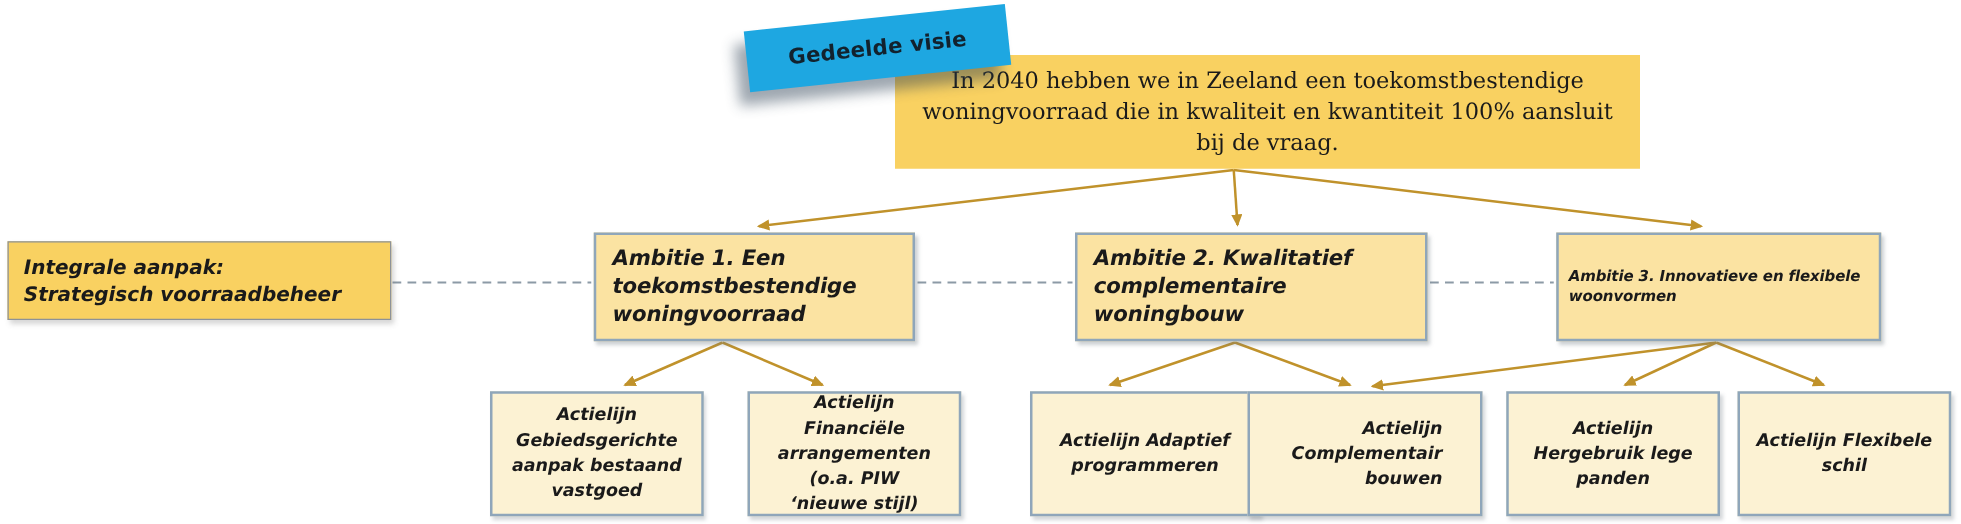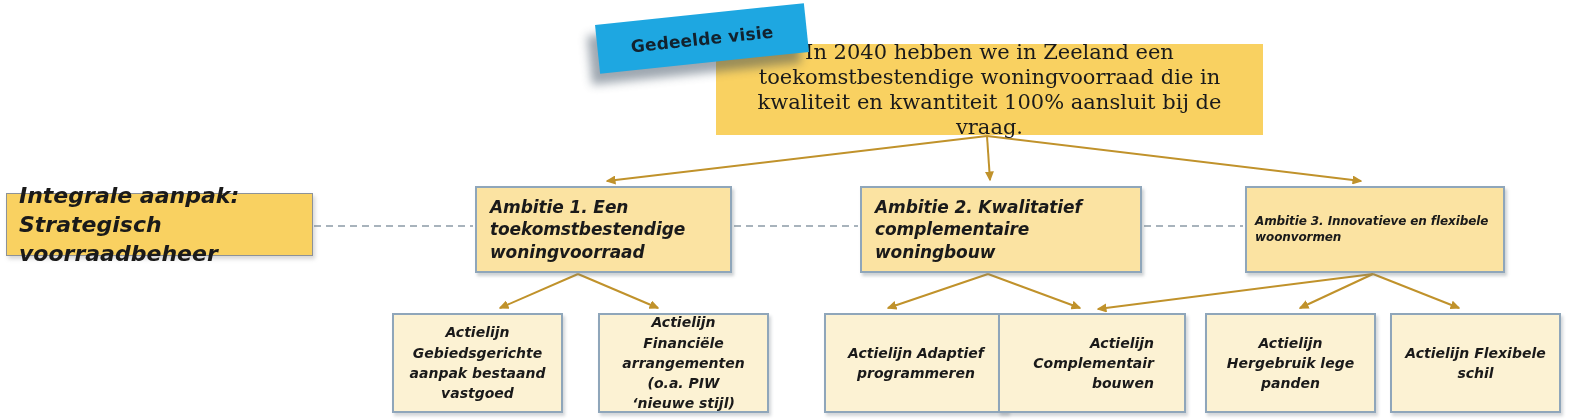--- a/index.html
+++ b/index.html
@@ -34,39 +34,39 @@
     transform-origin: 50% 50%;
     box-shadow: -9px 10px 10px rgba(40, 60, 80, 0.45);
     display: flex; align-items: center; justify-content: center;
     font-size: 17px; font-weight: 600; letter-spacing: 0.2px;
     color: #12222e;
   }
 
   
   .vision {
     left: 716px; top: 44px;
-    width: 547px; height: 91px;
+    width: 596px; height: 91px;
     background: #F9D161;
     display: flex; align-items: center; justify-content: center;
     text-align: center;
     font-family: "DejaVu Serif", "Liberation Serif", serif;
-    font-size: 21px; line-height: 25px;
+    font-size: 18px; line-height: 25px;
     padding: 2px 14px;
   }
 
   
   .integral {
     left: 6px; top: 193px;
     width: 307px; height: 63px;
     background: #F9D161;
     border: 1px solid #8d9298;
     box-shadow: 2px 3px 4px rgba(120,120,120,0.3);
     display: flex; flex-direction: column; justify-content: center;
     padding: 2px 12px;
-    font-size: 22px; font-style: italic; font-weight: 600;
+    font-size: 16px; font-style: italic; font-weight: 600;
     line-height: 1.32;
   }
 
   
   .ambition {
     top: 186px; height: 87px;
     background: #FBE3A2;
     border: 2px solid #8FA6BA;
     box-shadow: 2px 3px 3px rgba(110,120,130,0.35);
     display: flex; align-items: center;

